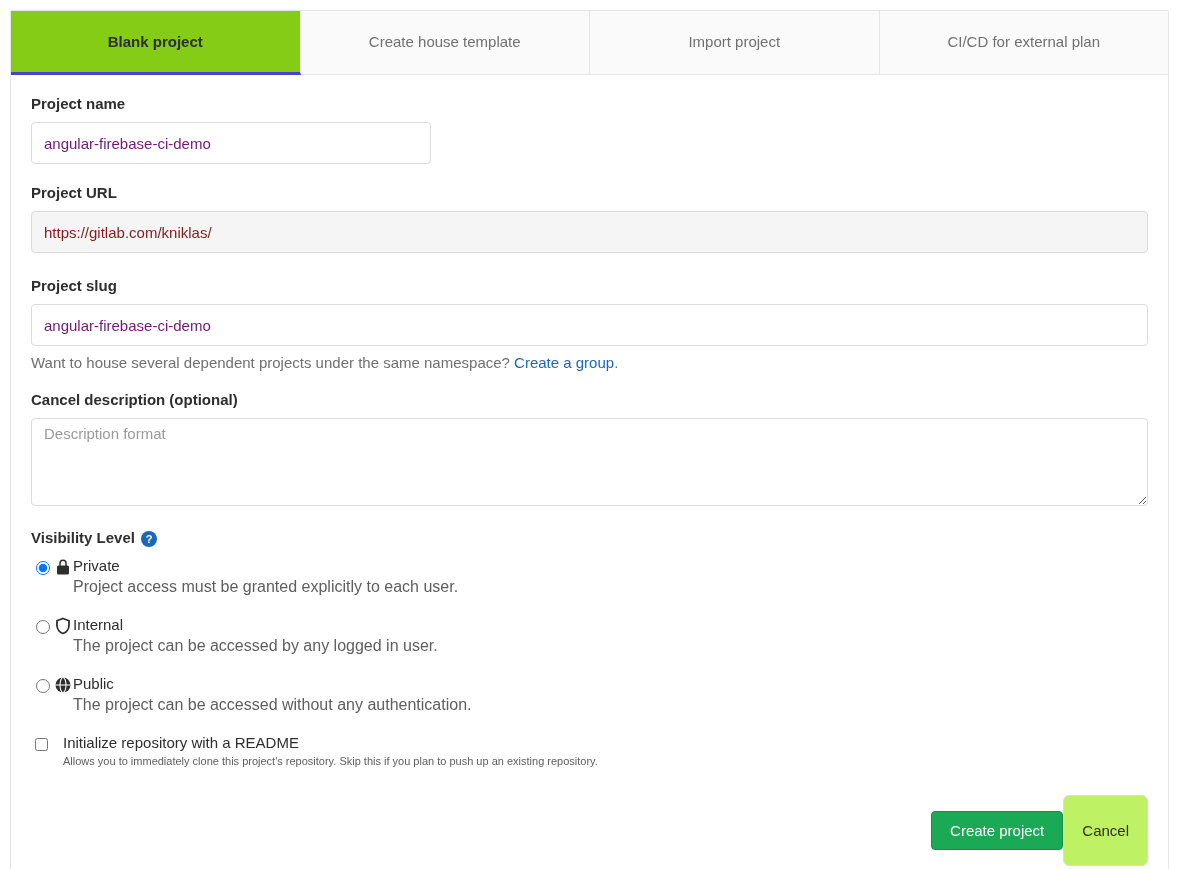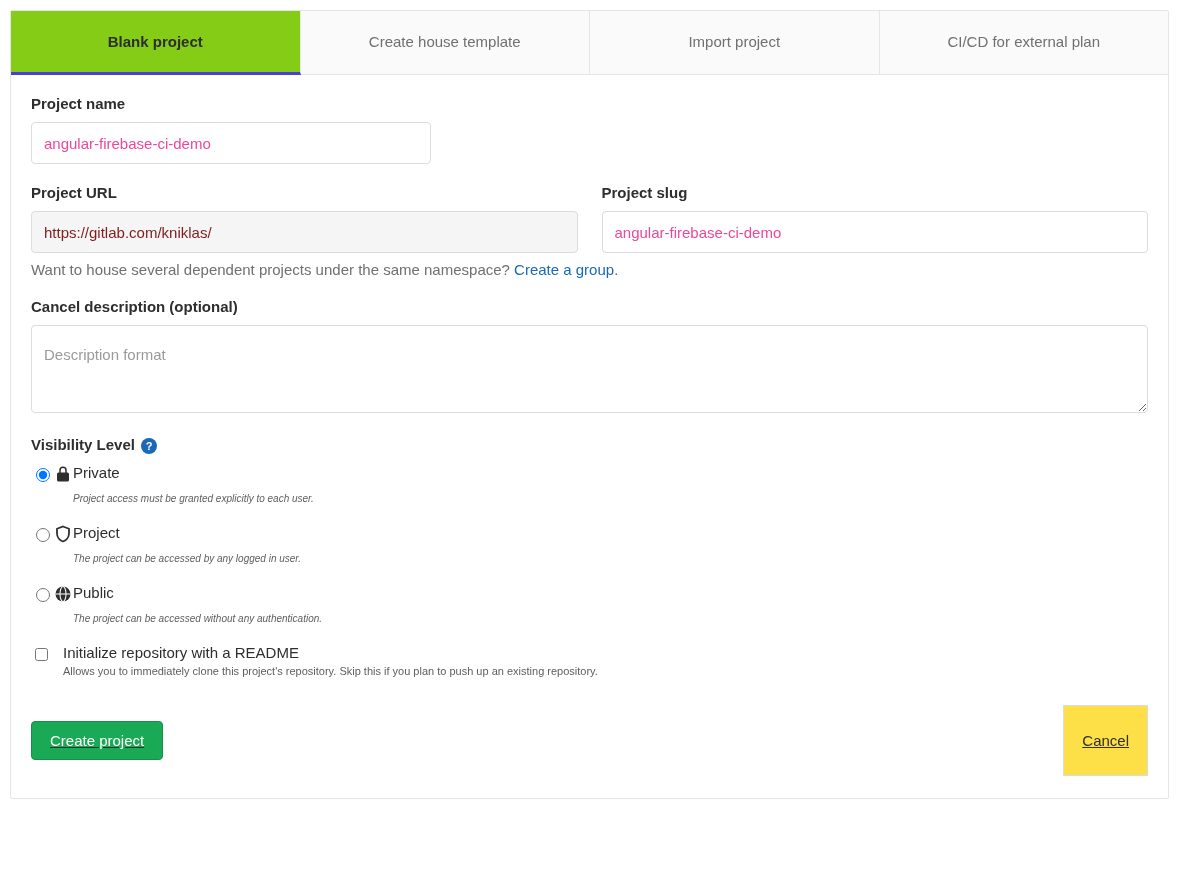--- a/index.html
+++ b/index.html
@@ -49,43 +49,44 @@
     margin-bottom: 10px;
   }
   .field-group { margin-bottom: 20px; }
   .text-input {
     width: 100%;
     height: 42px;
     padding: 8px 12px;
     font-size: 15px;
     border: 1px solid #dcdcdc;
     border-radius: 4px;
-    color: #ec4899;
+    color: #701a75;
     background: #fff;
   }
   .text-input.readonly {
     background: #f5f5f5;
     color: #7f1d1d;
   }
   .input-narrow { width: 400px; max-width:100%; }
   .two-col {
     display: flex;
     gap: 24px;
+    flex-direction: column;
   }
   .two-col .col { flex: 1; }
   .hint {
     color: #707070;
     font-size: 15px;
     margin-top: 8px;
   }
   .hint a, a.link { color: #1b69b6; text-decoration: none; }
   textarea.desc {
     width: 100%;
     min-height: 88px;
-    padding: 20px 12px;
+    padding: 6px 12px;
     font-size: 15px;
     border: 1px solid #dcdcdc;
     border-radius: 4px;
     resize: vertical;
     font-family: inherit;
     color: #2e2e2e;
   }
   textarea.desc::placeholder { color: #9a9a9a; }
   .help-icon {
     display: inline-flex;
@@ -111,52 +112,51 @@
     margin-top: 4px;
     width: 14px; height: 14px;
   }
   .radio-icon {
     width: 20px;
     display: flex;
     justify-content: center;
     margin-top: 1px;
   }
   .radio-text .title { font-size: 15px; color: #2e2e2e; }
-  .radio-text .sub { color: #5e5e5e; font-size: 10px; margin-top: 12px; font-style: italic; }
+  .radio-text .sub { color: #5e5e5e; font-size: 16px; margin-top: 4px; }
   .checkbox-row {
     display: flex;
     align-items: flex-start;
     gap: 12px;
     margin-bottom: 28px;
   }
   .checkbox-row input[type=checkbox] { margin-top: 4px; }
   .checkbox-text .title { font-weight: 400; font-size: 15px; }
   .checkbox-text .sub { color: #5e5e5e; font-size: 11px; margin-top: 4px; }
   .footer {
     display: flex;
-    justify-content: space-between;
+    justify-content: flex-end;
     align-items: center;
-    text-decoration: underline;
   }
   .btn-primary {
     background: #1aaa55;
     color: #fff;
     border: 1px solid #168f48;
     padding: 10px 18px;
     font-size: 15px;
     border-radius: 4px;
     cursor: pointer;
   }
   .btn-secondary {
-    background: #fde047;
+    background: #bef264;
     color: #2e2e2e;
     border: 1px solid #dcdcdc;
     padding: 26px 18px;
     font-size: 15px;
-    border-radius: 0;
+    border-radius: 6px;
     cursor: pointer;
   }
   svg { display: block; }
 </style>
 </head>
 <body>
 
 <div class="panel">
 
   <div class="tabs">
@@ -214,21 +214,21 @@
       </div>
 
       <div class="radio-row">
         <input type="radio" name="vis" style="">
         <span class="radio-icon">
           <svg width="18" height="18" viewBox="0 0 24 24" fill="none" stroke="#2e2e2e" stroke-width="2.4">
               <path d="M12 2 L20 5 V11 C20 16 16.5 20.5 12 22 C7.5 20.5 4 16 4 11 V5 Z"></path>
             </svg>
         </span>
         <div class="radio-text">
-          <div class="title">Project</div>
+          <div class="title">Internal</div>
           <div class="sub">The project can be accessed by any logged in user.</div>
         </div>
       </div>
 
       <div class="radio-row">
         <input type="radio" name="vis" style="">
         <span class="radio-icon">
           <svg width="18" height="18" viewBox="0 0 24 24" fill="#2e2e2e">
               <circle cx="12" cy="12" r="10"></circle>
               <ellipse cx="12" cy="12" rx="4" ry="10" fill="none" stroke="#fff" stroke-width="1.4"></ellipse>

